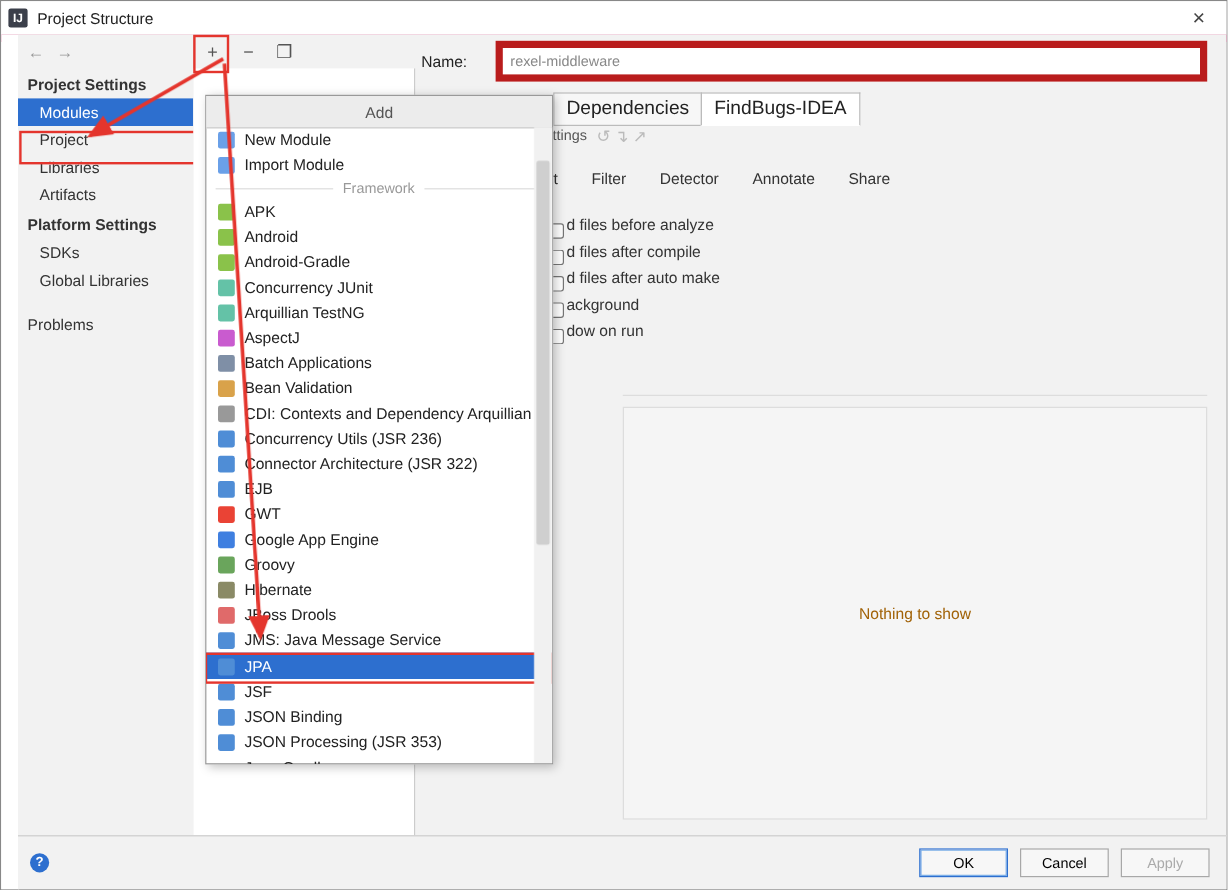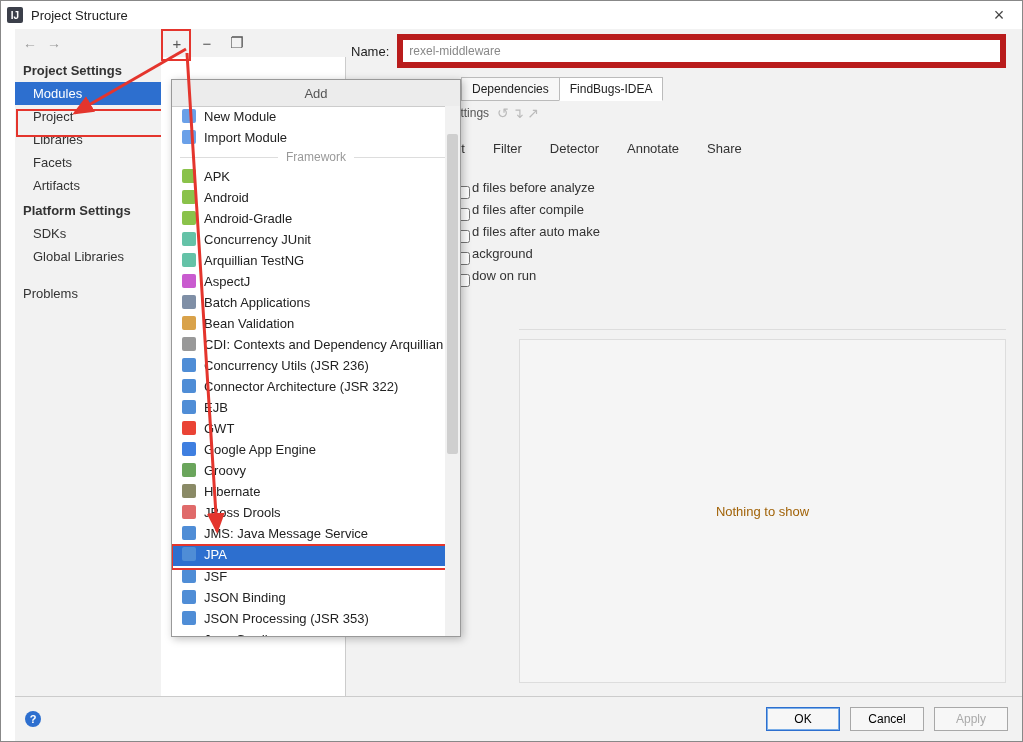--- a/index.html
+++ b/index.html
@@ -14,39 +14,39 @@
   .sb-tools{height:28px;display:flex;align-items:center;gap:10px;padding:0 8px;}
   .sb-arrow{color:#999;font:14px Arial;}
   .sb-head{font-weight:bold;padding:6px 8px 4px 8px;color:#333;}
   .sb-item{padding:4px 8px 4px 18px;color:#333;cursor:default;}
   .sb-item.sel{background:#2d6fcf;color:#fff;}
   .sb-hl{position:absolute;left:1px;top:80px;width:144px;height:24px;border:2px solid #e4352d;pointer-events:none;}
   .main{position:absolute;left:146px;right:0;top:0;bottom:0;}
   .toolbar{height:28px;display:flex;align-items:center;gap:14px;padding:0 8px;border-bottom:0px;}
   .tb-btn{width:16px;height:16px;display:inline-flex;align-items:center;justify-content:center;color:#555;font:15px Arial;}
   .plus-hl{position:absolute;left:0px;top:0px;width:26px;height:28px;border:2px solid #e4352d;pointer-events:none;z-index:5;}
-  .name-row{position:absolute;left:190px;right:16px;top:10px;height:24px;display:flex;align-items:center;gap:8px;}
+  .name-row{position:absolute;left:190px;right:16px;top:10px;height:24px;display:flex;align-items:center;gap:24px;}
   .name-input{flex:1;height:22px;border:6px solid #b91c1c;padding:0 6px;font-size:12px;color:#888;background:#fff;}
   .tabs{position:absolute;left:300px;top:48px;display:flex;}
-  .tab{padding:4px 10px;border:1px solid #bbb;background:#f7f7f7;margin-right:-1px;font-size:12px;}
+  .tab{padding:4px 10px;border:1px solid #bbb;background:#f7f7f7;margin-right:-1px;font-size:16px;}
   .tab.sel{background:#fff;border-bottom:1px solid #fff;}
   .line{position:absolute;left:200px;top:76px;right:16px;display:flex;align-items:center;gap:8px;font-size:12px;color:#555;}
   .ghost-icons span{color:#bbb;font-size:14px;}
   .opt-row{position:absolute;left:296px;right:16px;top:112px;display:flex;gap:28px;font-size:13px;color:#333;}
   .checks{position:absolute;left:296px;top:148px;font-size:13px;color:#333;line-height:22px;}
   .checks div{display:flex;align-items:flex-end;gap:2px;}
   .checks input{margin:0;}
   .divider{position:absolute;left:358px;right:16px;top:300px;height:1px;background:#ddd;}
   .nothing{position:absolute;left:358px;right:16px;top:310px;bottom:14px;border:1px solid #ddd;display:flex;align-items:center;justify-content:center;color:#a16207;font-size:13px;background:#f5f5f5;}
   .module-list{position:absolute;left:0;top:28px;bottom:0;width:184px;background:#fff;border-right:1px solid #ccc;}
   
   .popup{position:absolute;left:156px;top:50px;width:288px;bottom:60px;background:#fff;border:1px solid #999;box-shadow:2px 2px 8px rgba(0,0,0,.25);z-index:10;}
   .popup-title{height:26px;background:#ececec;border-bottom:1px solid #ccc;display:flex;align-items:center;justify-content:center;font-size:13px;color:#555;}
   .popup-body{position:absolute;top:26px;bottom:0;left:0;right:0;overflow:auto;}
-  .pop-item{padding:3px 10px 3px 10px;display:flex;align-items:flex-start;gap:8px;font-size:13px;color:#222;white-space:nowrap;}
+  .pop-item{padding:3px 10px 3px 10px;display:flex;align-items:flex-end;gap:8px;font-size:13px;color:#222;white-space:nowrap;}
   .pop-item .ico{width:14px;height:14px;display:inline-block;border-radius:2px;}
   .pop-item.sel{background:#2d6fcf;color:#fff;}
   .pop-sep{display:flex;align-items:center;color:#999;font-size:12px;margin:2px 0;}
   .pop-sep::before,.pop-sep::after{content:"";flex:1;height:1px;background:#ddd;margin:0 8px;}
   .pop-scroll{position:absolute;right:0;top:26px;width:15px;bottom:0;background:#f1f1f1;}
   .pop-thumb{position:absolute;right:2px;top:28px;width:11px;height:320px;background:#cfcfcf;border-radius:2px;}
   .jpa-hl{position:absolute;left:-1px;top:0px;right:-1px;height:22px;border:2px solid #e4352d;pointer-events:none;}
   .jpa-wrap{position:relative;}
   .jpa-wrap .pop-item.sel{height:22px;box-sizing:border-box;}
   
@@ -75,21 +75,20 @@
 
     <div class="sidebar">
       <div class="sb-tools">
         <span class="sb-arrow">←</span>
         <span class="sb-arrow">→</span>
       </div>
       <div class="sb-head">Project Settings</div>
       <div class="sb-item sel">Modules</div>
       <div class="sb-item">Project</div>
       <div class="sb-item">Libraries</div>
-      <div class="sb-item">Facets</div>
       <div class="sb-item">Artifacts</div>
       <div class="sb-head">Platform Settings</div>
       <div class="sb-item">SDKs</div>
       <div class="sb-item">Global Libraries</div>
       <div style="height:14px"></div>
       <div class="sb-item" style="padding-left:8px">Problems</div>
       <div class="sb-hl"></div>
     </div>
 
     <div class="main">

